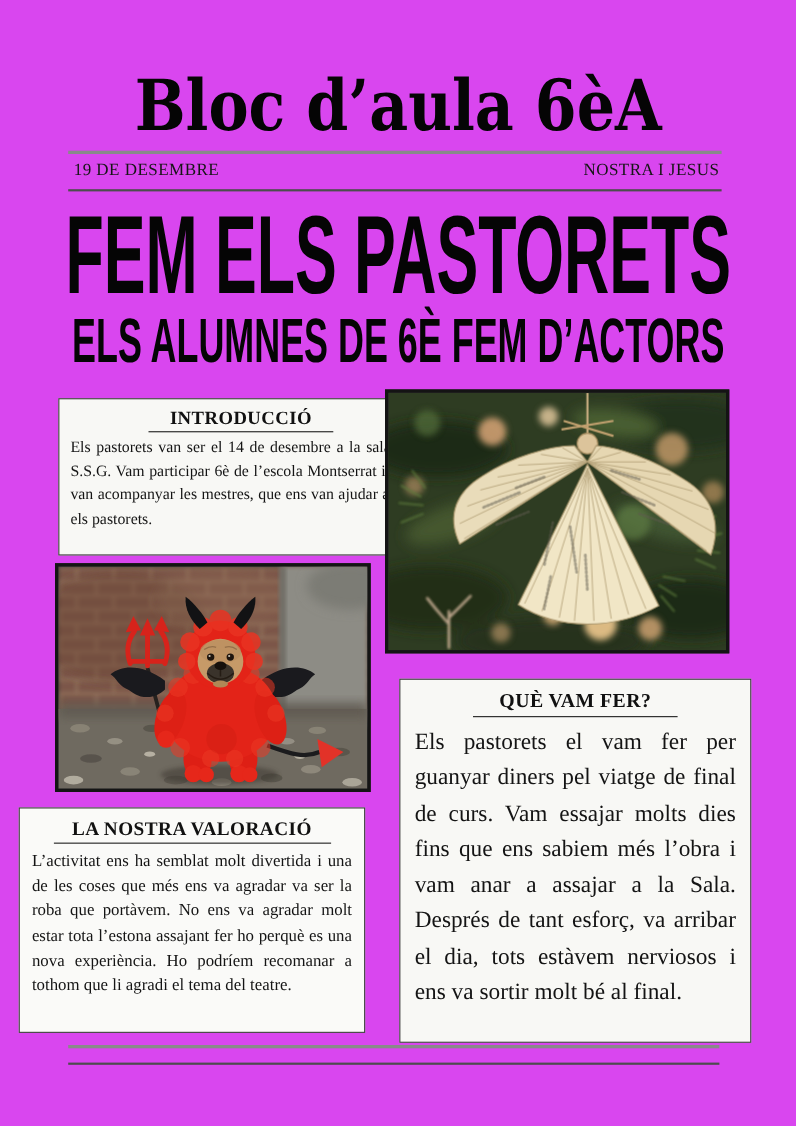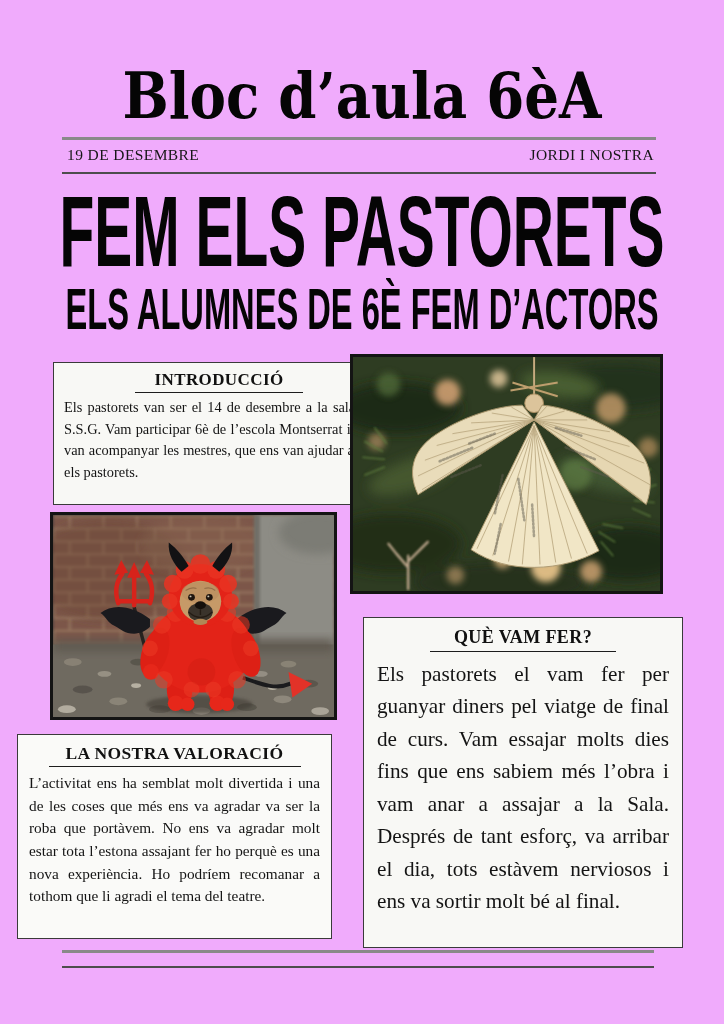--- a/index.html
+++ b/index.html
@@ -1,18 +1,18 @@
 <!DOCTYPE html>
 <html><head>
 <meta charset="utf-8">
 <style>
   html,body{margin:0;padding:0;background:#e9e9e9;}
   .page{
     position:relative;width:724px;height:1024px;margin:0 auto;
-    background:#f0abfc;overflow:hidden;
+    background:#d946ef;overflow:hidden;
     font-family:"Liberation Serif",serif;color:#111;
   }
   svg.textsvg{position:absolute;left:0;width:724px;overflow:visible;}
   svg.textsvg text{fill:#050505;}
 
   .rule{position:absolute;left:62px;width:594px;}
   .rule.light{background:#898989;height:3px;}
   .rule.dark{background:#4d4d4d;height:2px;}
 
   .dateline{
@@ -64,21 +64,21 @@
 <div class="page">
 
   <svg class="textsvg" style="top:48px;height:86px;">
     <text x="362" y="70" text-anchor="middle" textLength="479" lengthAdjust="spacingAndGlyphs" style="font-family:'DejaVu Serif',serif;font-weight:bold;font-size:64px;">Bloc d’aula 6èA</text>
   </svg>
 
   <div class="rule light" style="top:137px;"></div>
 
   <div class="dateline">
     <span>19 DE DESEMBRE</span>
-    <span>JORDI I NOSTRA</span>
+    <span>NOSTRA I JESUS</span>
   </div>
 
   <div class="rule dark" style="top:172px;"></div>
 
   <svg class="textsvg" style="top:183px;height:92px;">
     <text x="362" y="83" text-anchor="middle" textLength="605" lengthAdjust="spacingAndGlyphs" style="font-family:'Liberation Sans',sans-serif;font-weight:bold;font-size:101px;">FEM ELS PASTORETS</text>
   </svg>
 
   <svg class="textsvg" style="top:279px;height:58px;">
     <text x="362" y="50" text-anchor="middle" textLength="593" lengthAdjust="spacingAndGlyphs" style="font-family:'Liberation Sans',sans-serif;font-weight:bold;font-size:57px;">ELS ALUMNES DE 6È FEM D’ACTORS</text>

